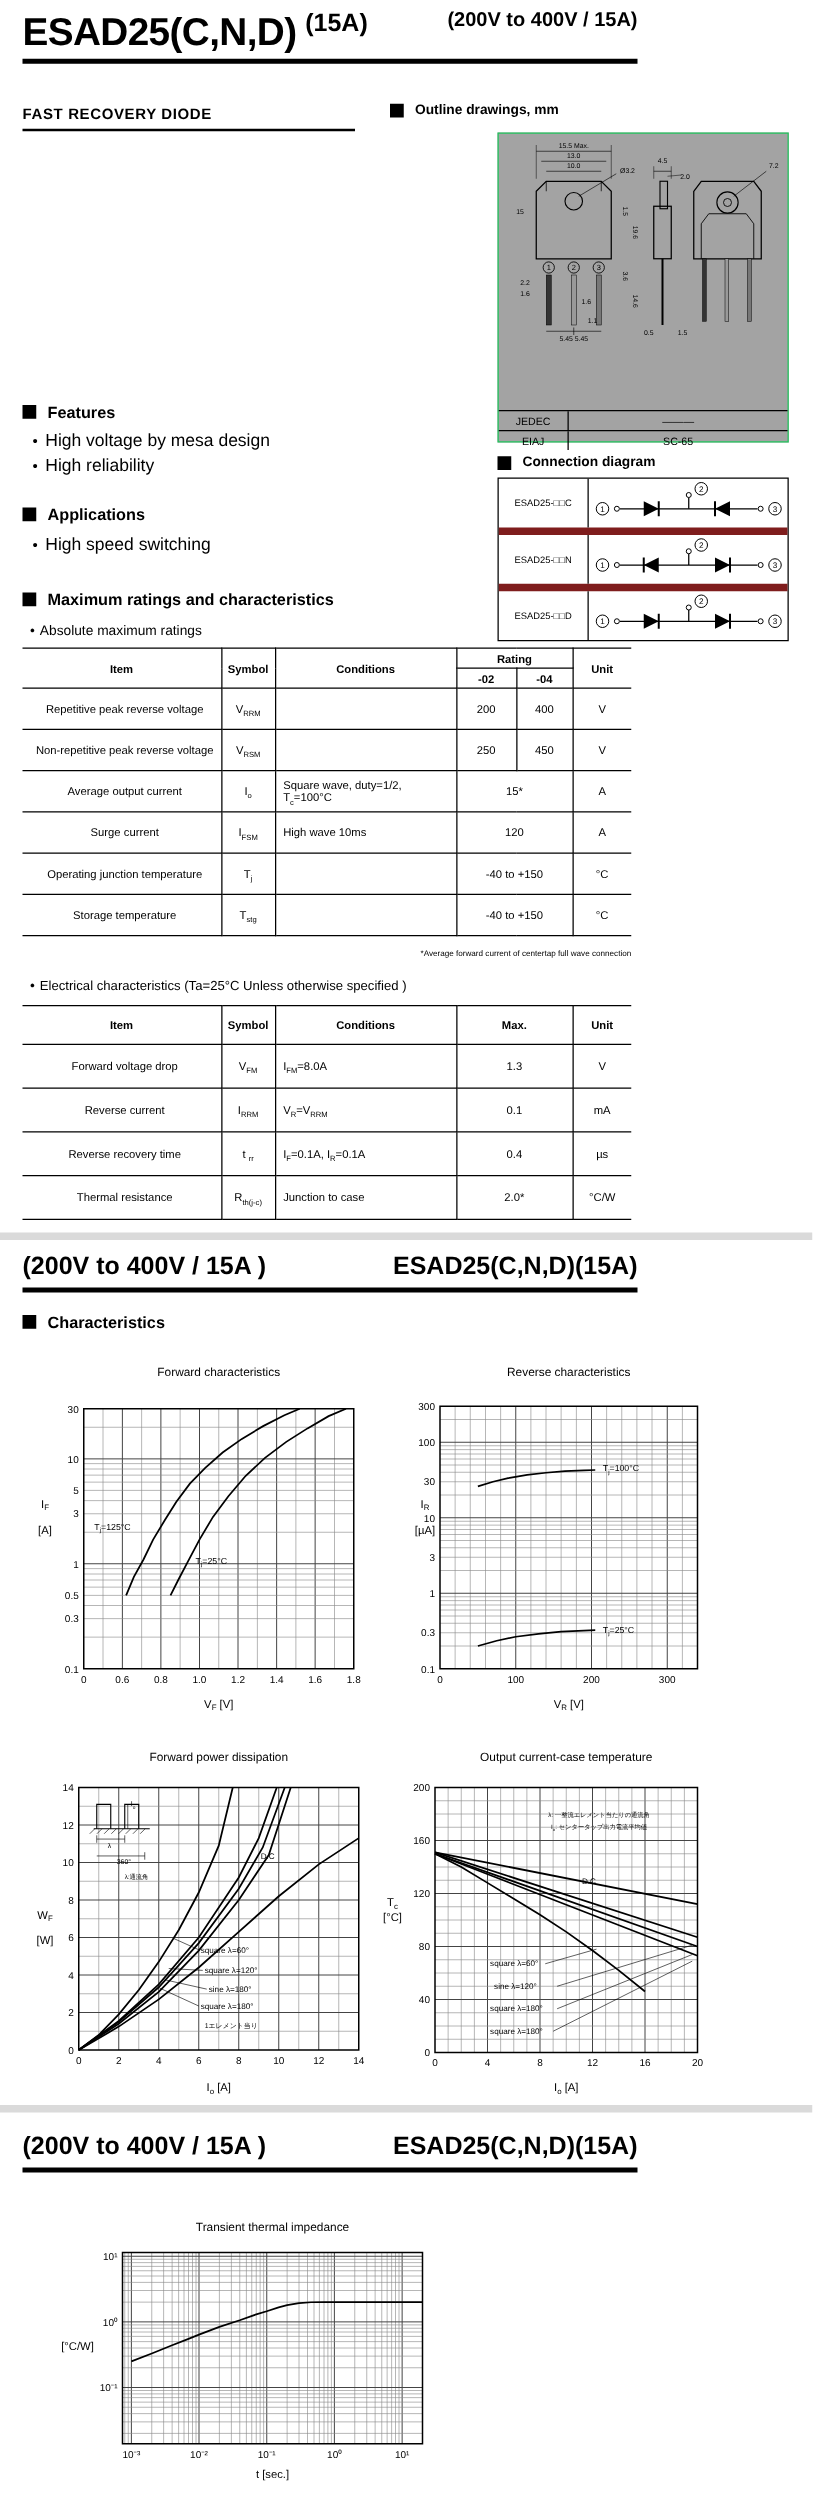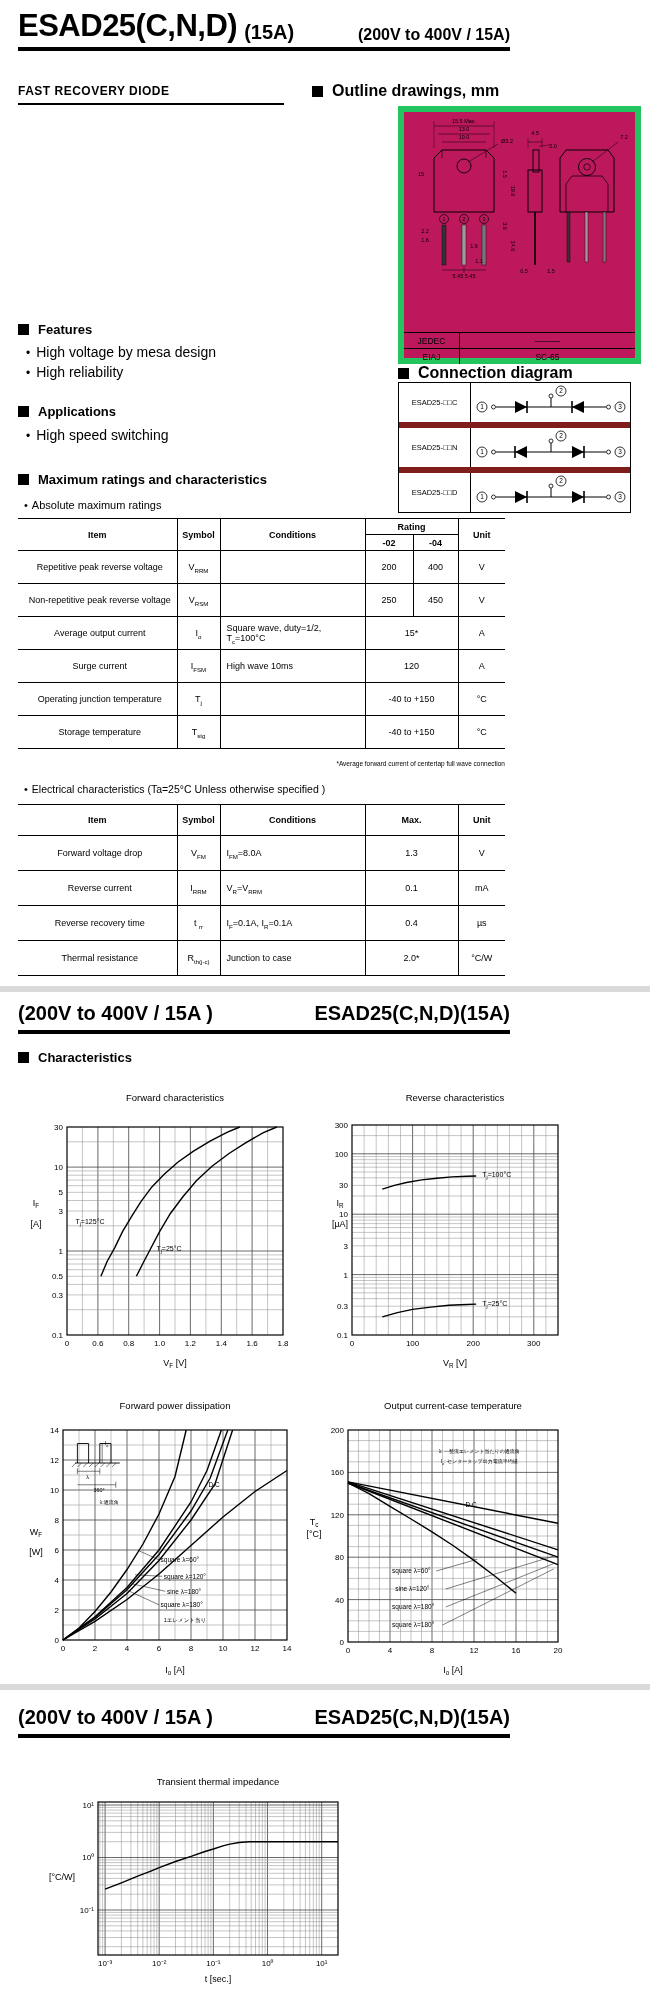--- a/index.html
+++ b/index.html
@@ -1,34 +1,34 @@
 <!DOCTYPE html>
 <html><head>
 <meta charset="utf-8">
 <style>
   html,body{margin:0;padding:0}
   body{width:650px;height:2000px;background:#fff;position:relative;overflow:hidden;
        font-family:"Liberation Sans",sans-serif;color:#000;}
   .abs{position:absolute}
   sub{font-size:68%;line-height:0}
-  .bigtitle{display:flex;align-items:flex-end;width:492px}
+  .bigtitle{display:flex;align-items:flex-start;width:492px}
   .bigtitle .t1{font-size:31px;font-weight:bold;letter-spacing:-0.5px}
   .bigtitle .t2{font-size:20px;font-weight:bold;margin-left:7px}
   .bigtitle .t3{font-size:16px;font-weight:bold;margin-left:auto}
   .rule{background:#000}
   .subtitle{font-size:12px;font-weight:bold;letter-spacing:.5px;border-bottom:2px solid #000;
             padding-bottom:5px;width:266px}
   .sec-h{display:flex;align-items:center;font-weight:bold;font-size:13px}
   .sec-h .sq{width:11px;height:11px;background:#000;margin-right:9px;flex:none}
-  .sec-h.small{font-size:16px}
+  .sec-h.small{font-size:11px}
   .blt{font-size:14px}
   .blt::before{content:"\2022";font-size:12px;margin-right:6px}
   .blt2{font-size:11px}
   .blt2::before{content:"\2022";font-size:11px;margin-right:4px}
-  .obox{border:6px solid #22c55e;background:#be185d}
+  .obox{border:1px solid #22c55e;background:#a3a3a3}
   .orow{display:flex;border-top:1px solid #000;height:15px;font-size:8.5px;align-items:stretch}
   .orow .ocell1{width:55px;border-right:1px solid #000;display:flex;align-items:center;justify-content:center}
   .orow .ocell2{flex:1;display:flex;align-items:center;justify-content:center}
   .cbox{border:1px solid #000}
   .crow{display:flex;height:39px}
   .crow + .crow{border-top:6px solid #7f1d1d}
   .crow .clabel{width:71px;border-right:1px solid #000;display:flex;align-items:center;justify-content:center;
                 font-size:7.5px;letter-spacing:0}
   .crow .ccirc{flex:1;display:flex;align-items:center;justify-content:center}
   table.dt{border-collapse:collapse;table-layout:fixed;font-size:9px;background:#fff}

